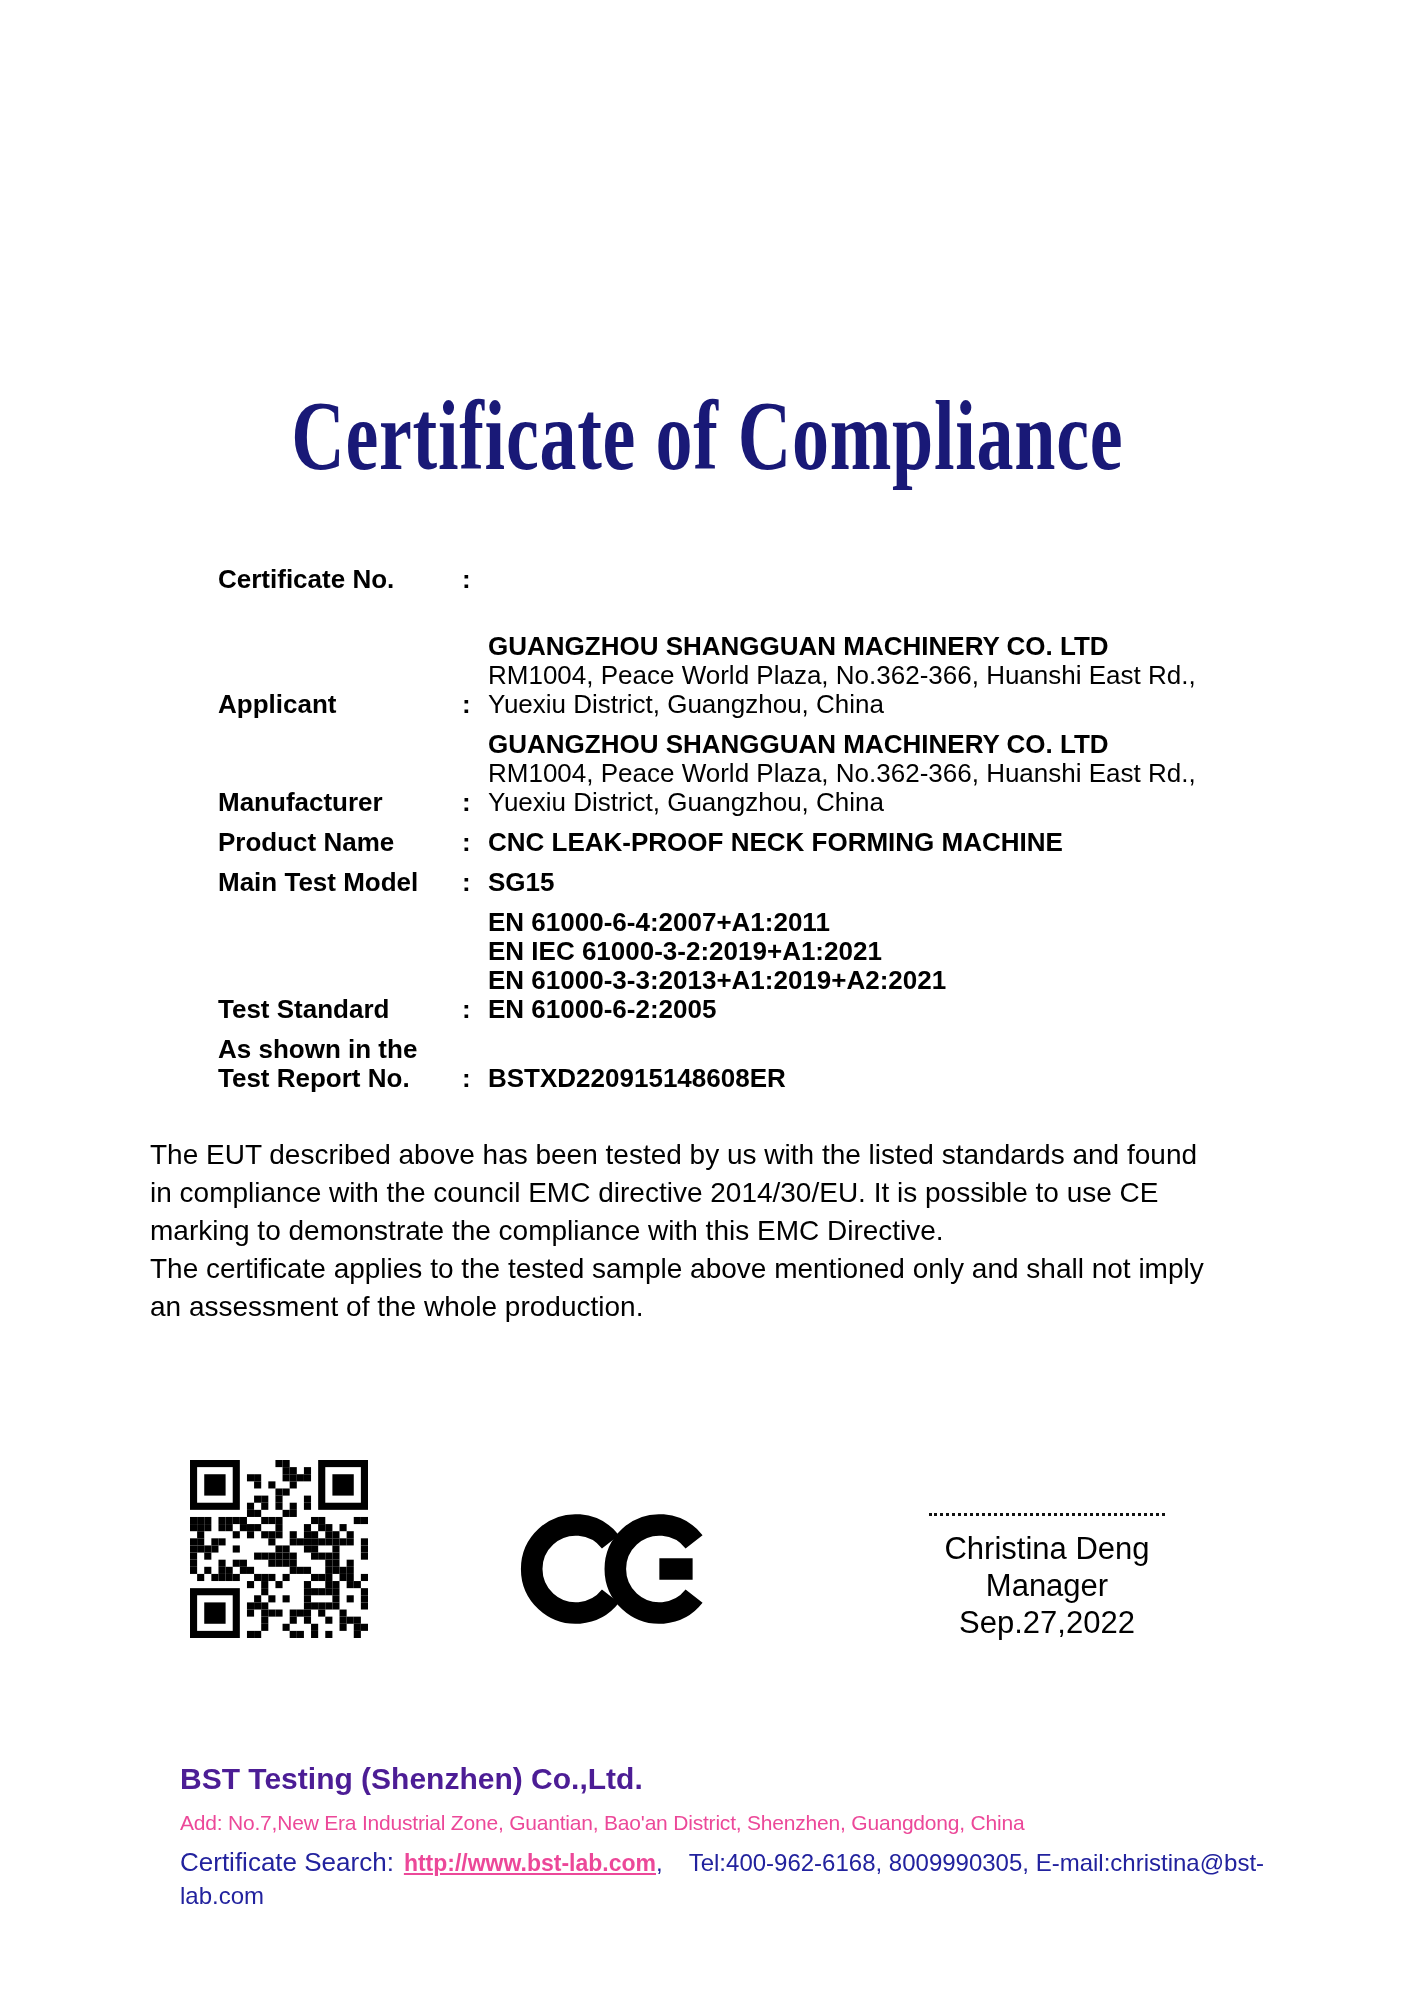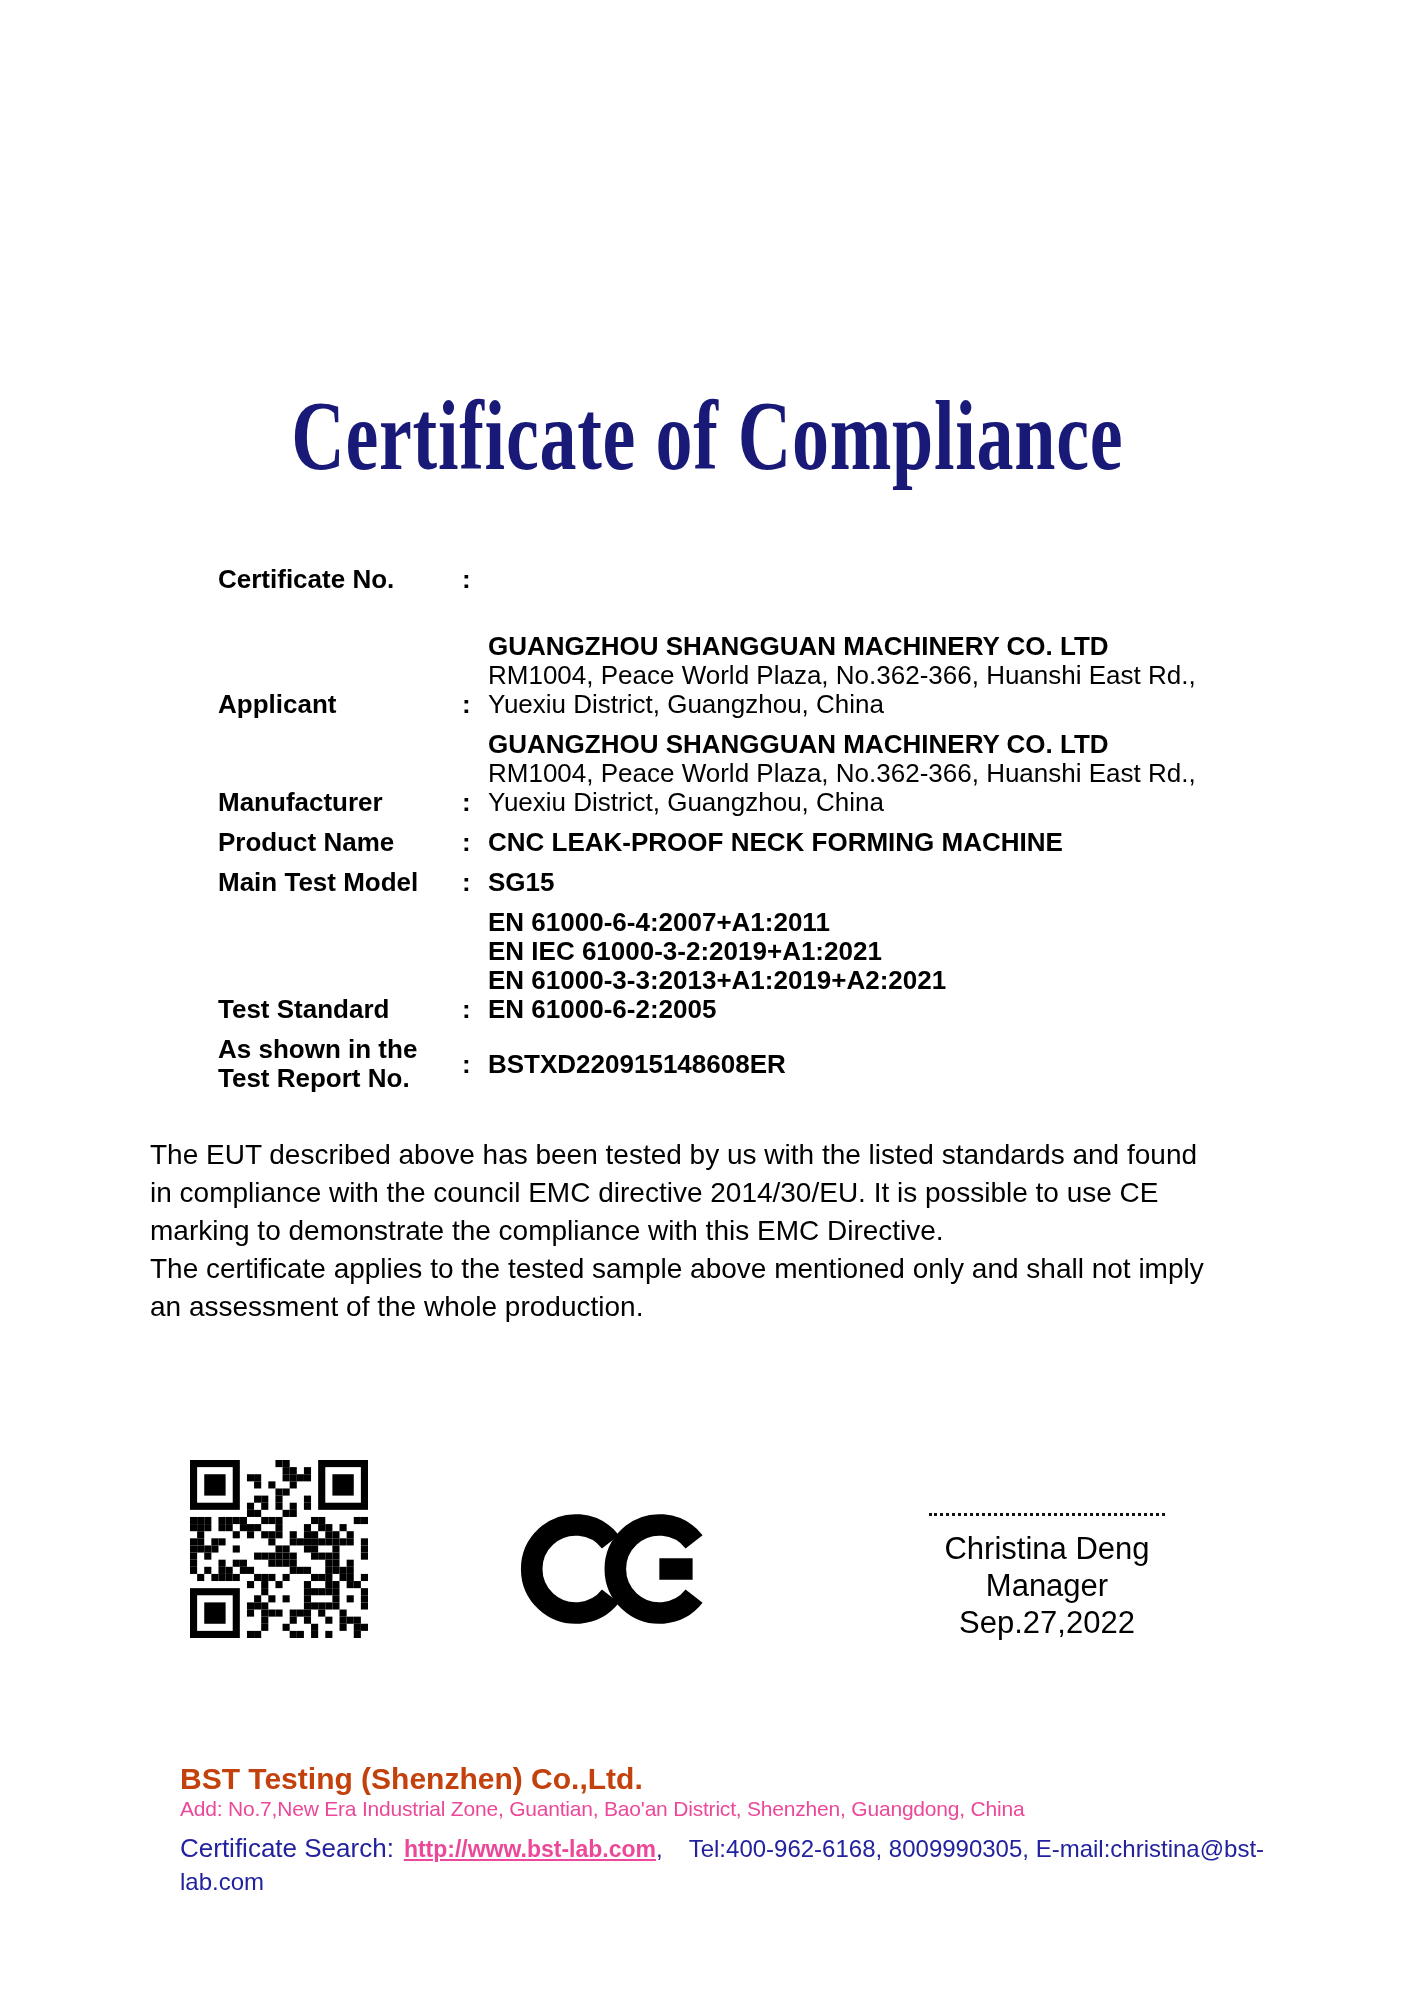--- a/index.html
+++ b/index.html
@@ -11,21 +11,21 @@
   .title-wrap{position:absolute;top:383px;left:0;right:0;text-align:center;}
   .title{
     display:inline-block;transform:scaleX(0.74);transform-origin:center;
     font-family:"Liberation Serif",serif;font-weight:bold;font-size:100px;
     line-height:1.05;color:#191977;letter-spacing:1px;white-space:nowrap;
   }
   
   .fields{position:absolute;left:218px;top:565px;width:1100px;}
   .field-row{display:flex;align-items:flex-end;margin-bottom:11px;}
   .field-row.gap-large{margin-bottom:38px;}
-  .field-row.va-center{align-items:center;}
+  .field-row.va-center{align-items:flex-end;}
   .f-label{
     width:244px;flex:0 0 244px;font-weight:bold;font-size:26px;line-height:29px;
     white-space:pre-line;
   }
   .f-colon{width:26px;flex:0 0 26px;font-weight:bold;font-size:26px;line-height:29px;}
   .f-value{flex:1;font-size:26px;line-height:29px;}
   .f-value .v-bold{font-weight:bold;white-space:pre-line;}
   .f-value .v-reg{font-weight:normal;white-space:pre-line;}
   
   .paragraph{
@@ -33,21 +33,21 @@
     font-size:28px;line-height:38px;white-space:pre-line;
   }
   
   .qr-box{position:absolute;left:190px;top:1460px;width:178px;height:178px;}
   .ce-box{position:absolute;left:520px;top:1506px;}
   .signature{position:absolute;left:925px;top:1505px;width:244px;text-align:center;}
   .sig-dots{height:0;border-top:3px dotted #111;margin:8px 4px 14px 4px;}
   .sig-name,.sig-role,.sig-date{font-weight:normal;font-size:31px;line-height:37px;}
   
   .footer{position:absolute;left:180px;top:1762px;width:1150px;}
-  .f-company{font-weight:bold;font-size:30px;line-height:34px;color:#c2410c;}
+  .f-company{font-weight:bold;font-size:30px;line-height:34px;color:#4c1d95;margin-bottom:14px;}
   .f-address{font-size:21px;line-height:26px;color:#ec4899;letter-spacing:-0.2px;margin-bottom:10px;}
   .f-search{font-size:26px;line-height:32px;color:#22229e;}
   .f-search-label{font-size:26px;}
   .f-url{color:#ec4899;font-size:23px;font-weight:bold;text-decoration:underline;margin-left:10px;cursor:pointer;}
   .f-comma{font-size:24px;}
   .f-contact{font-size:24px;margin-left:26px;}
 </style>
 </head>
 <body>
 

